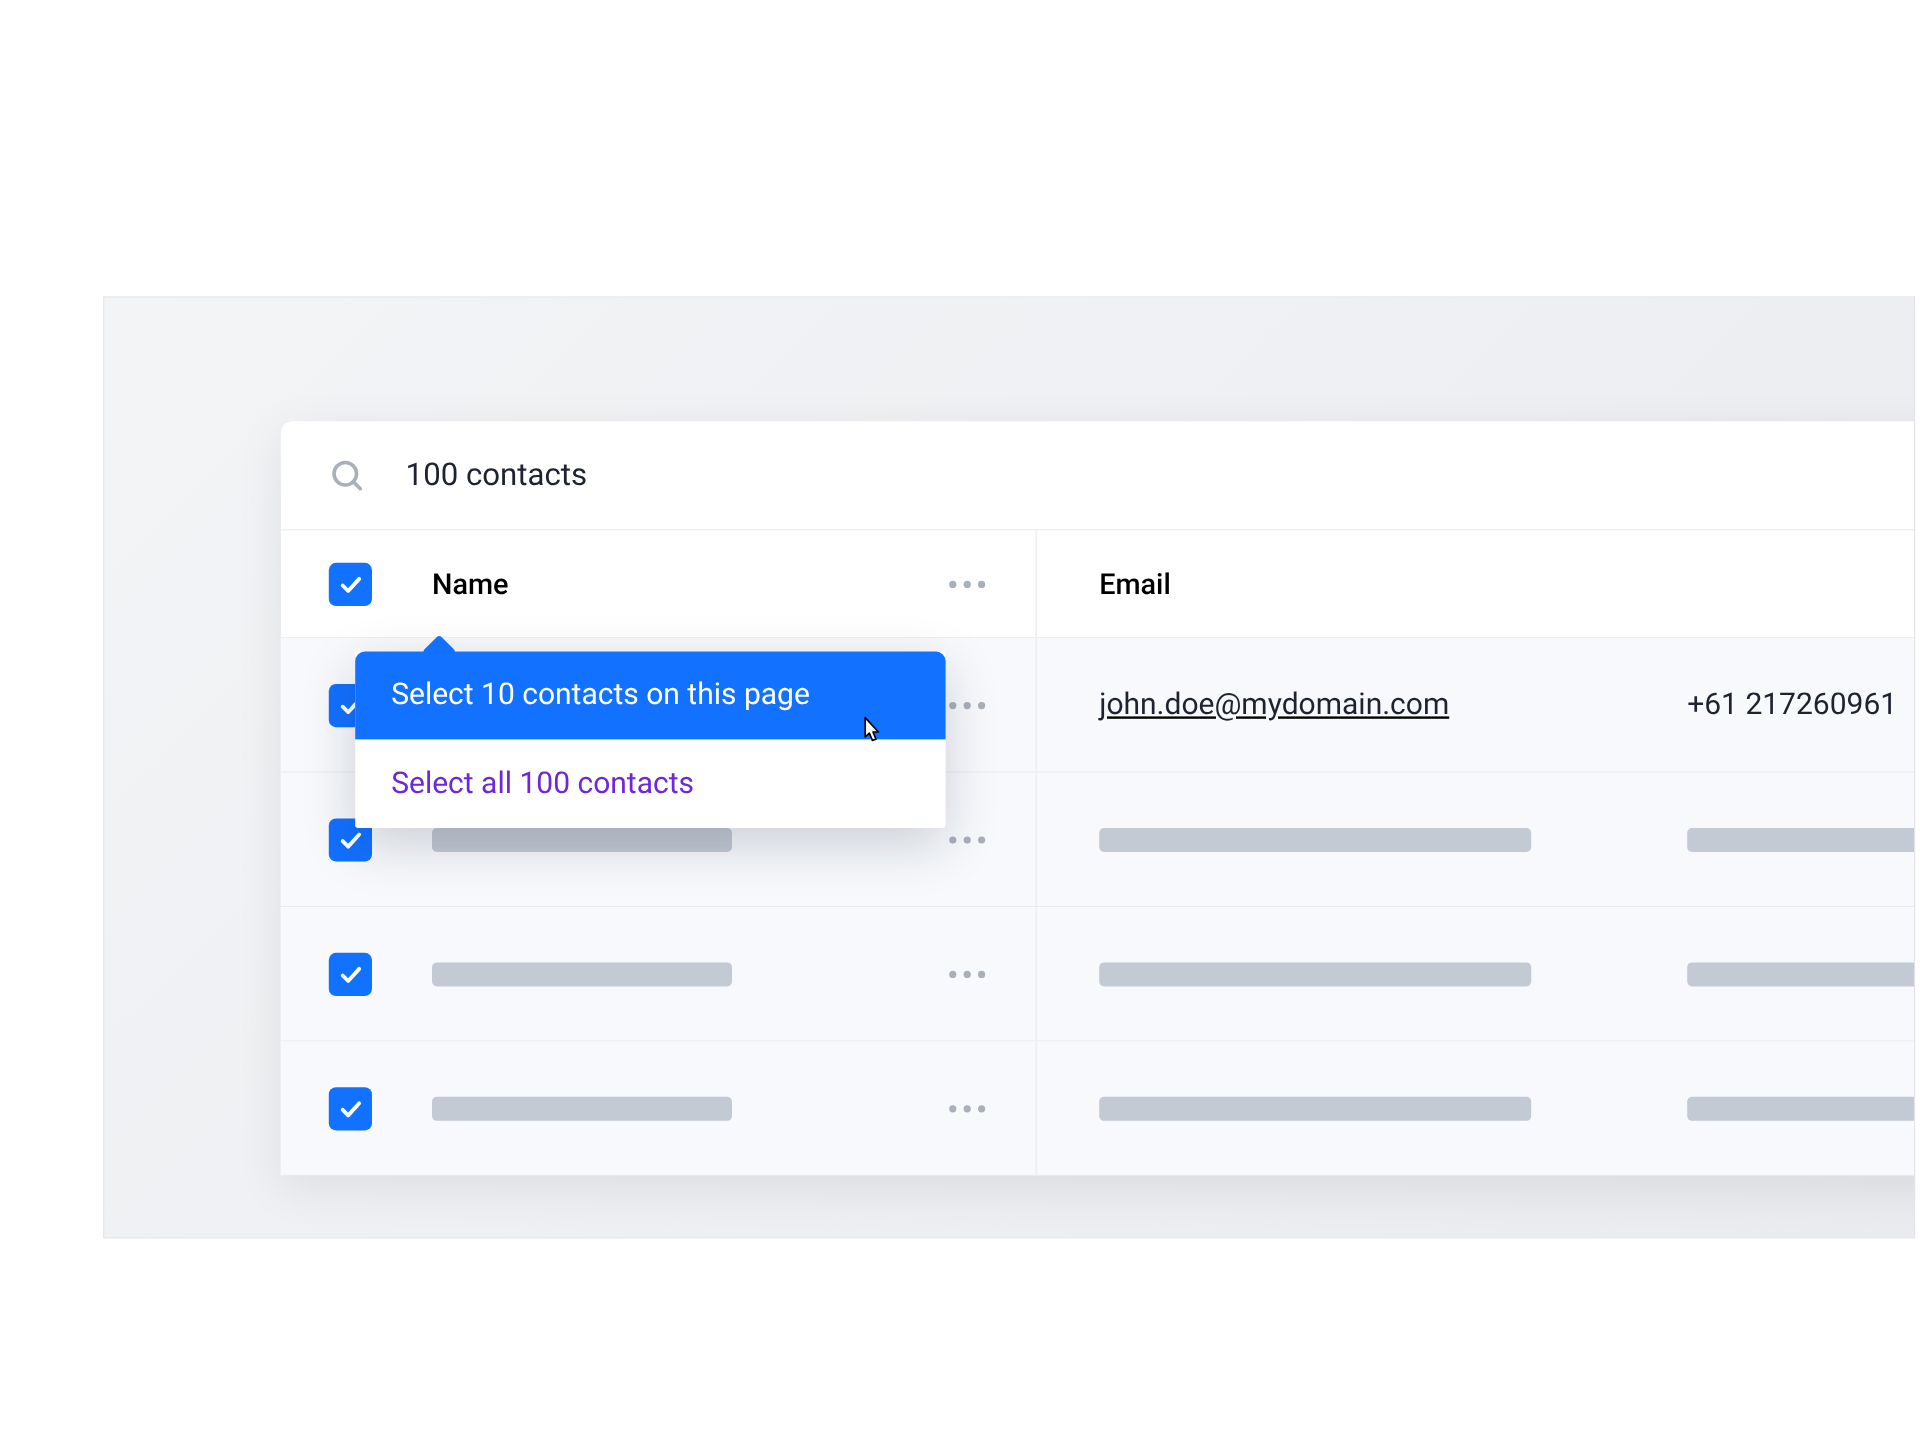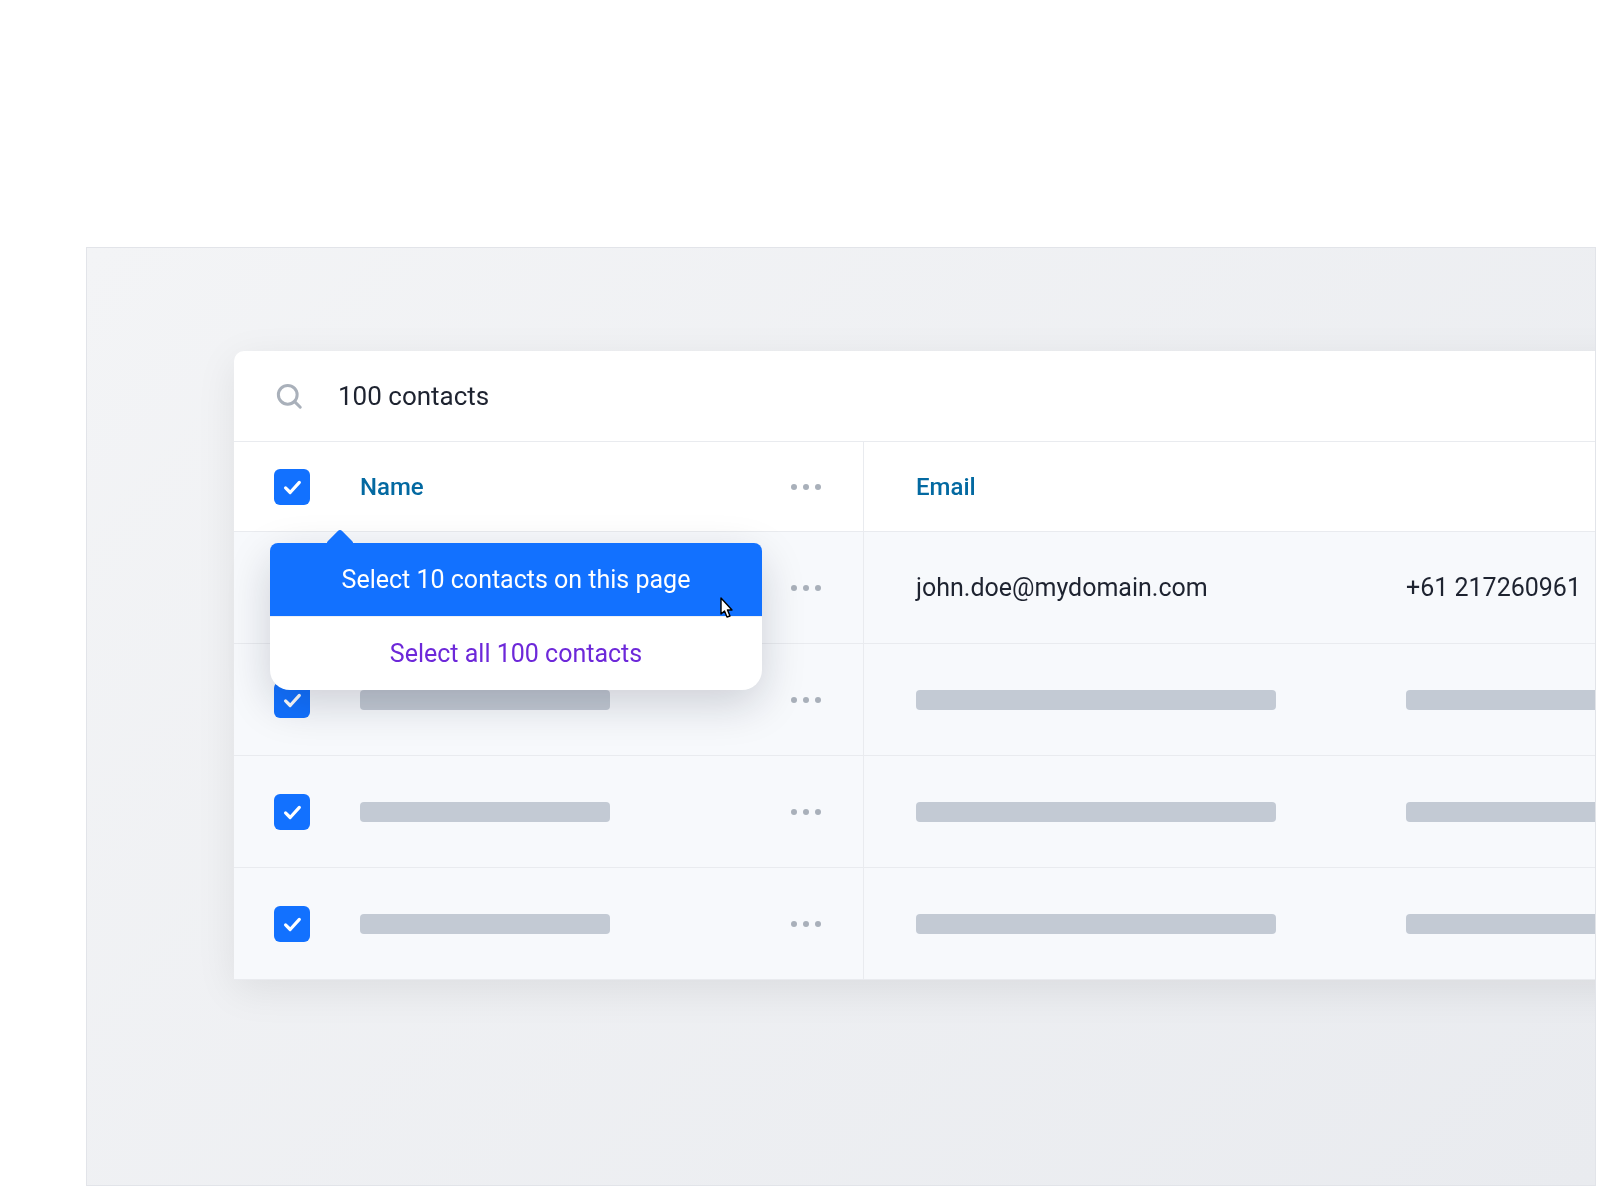--- a/index.html
+++ b/index.html
@@ -8,25 +8,24 @@
       background: #ffffff;
       width: 1600px;
       height: 1200px;
       overflow: hidden;
     }
     .viewport {
       position: absolute;
       left: 86px;
       top: 247px;
       width: 1510px;
-      height: 939px;
+      height: 785px;
       border: 1px solid #e2e4e9;
       background: linear-gradient(135deg, #f3f4f6 0%, #e9ebef 100%);
       overflow: hidden;
-      text-align: center;
     }
     .panel {
       position: absolute;
       left: 147px;
       top: 103px;
       width: 1800px;
       background: #ffffff;
       border-radius: 10px 0 0 0;
       box-shadow: 0 10px 40px rgba(0,0,0,0.08);
     }
@@ -66,21 +65,21 @@
     }
     .col-phone {
       width: 420px;
       display: flex;
       align-items: center;
       padding-left: 52px;
       height: 100%;
     }
     .header-label {
       font-size: 24px;
-      color: #0369a1;
+      color: #000000;
       font-weight: 500;
     }
     .checkbox {
       width: 36px;
       height: 36px;
       background: #1271ff;
       border-radius: 6px;
       display: flex;
       align-items: center;
       justify-content: center;
@@ -102,42 +101,42 @@
       background: #a9b0ba;
     }
     .table-body .row {
       display: flex;
       align-items: center;
       height: 112px;
       border-bottom: 1px solid #e9ebef;
       background: #f7f9fc;
     }
     .table-body .row .col-name { height: 100%; }
-    .table-body .row .col-email { height: 100%; }
+    .table-body .row .col-email { height: 100%; text-decoration: underline; }
     .table-body .row .col-phone { height: 100%; }
     .cell-text {
       font-size: 25px;
       color: #1e2330;
     }
     .placeholder {
       height: 20px;
       background: #c3cad4;
       border-radius: 4px;
     }
     .ph-name { width: 250px; }
     .ph-email { width: 360px; }
     .ph-phone { width: 260px; }
 
     .dropdown {
       position: absolute;
-      left: 183px;
+      left: 209px;
       top: 295px;
       width: 492px;
       background: #ffffff;
-      border-radius: 20px;
+      border-radius: 2px;
       box-shadow: 0 14px 44px rgba(15, 23, 42, 0.18);
       overflow: visible;
     }
     .dropdown::before {
       content: "";
       position: absolute;
       top: -10px;
       left: 60px;
       width: 20px;
       height: 20px;

